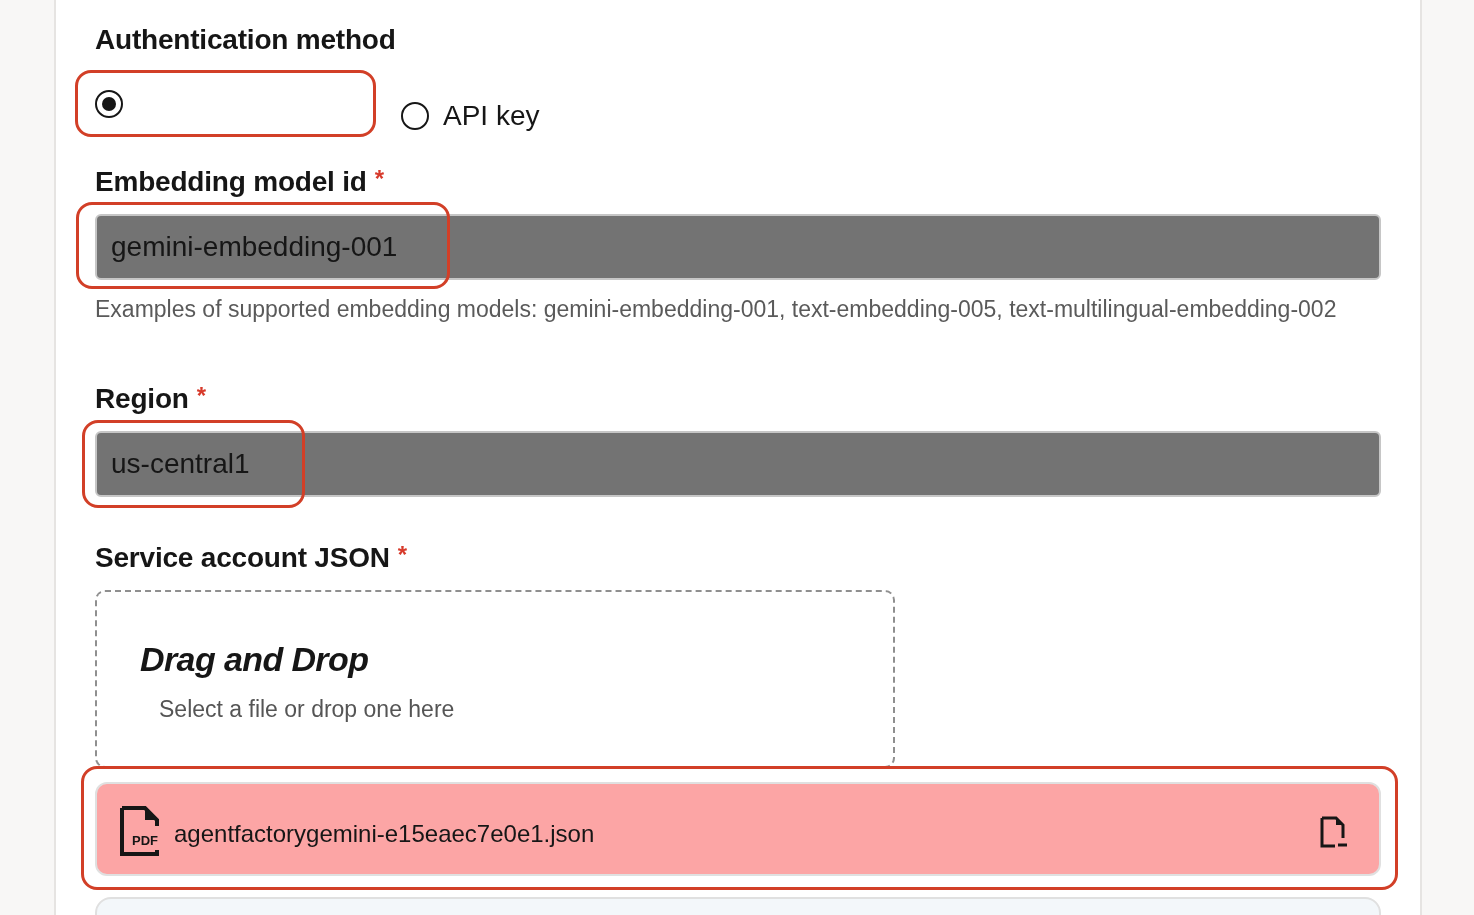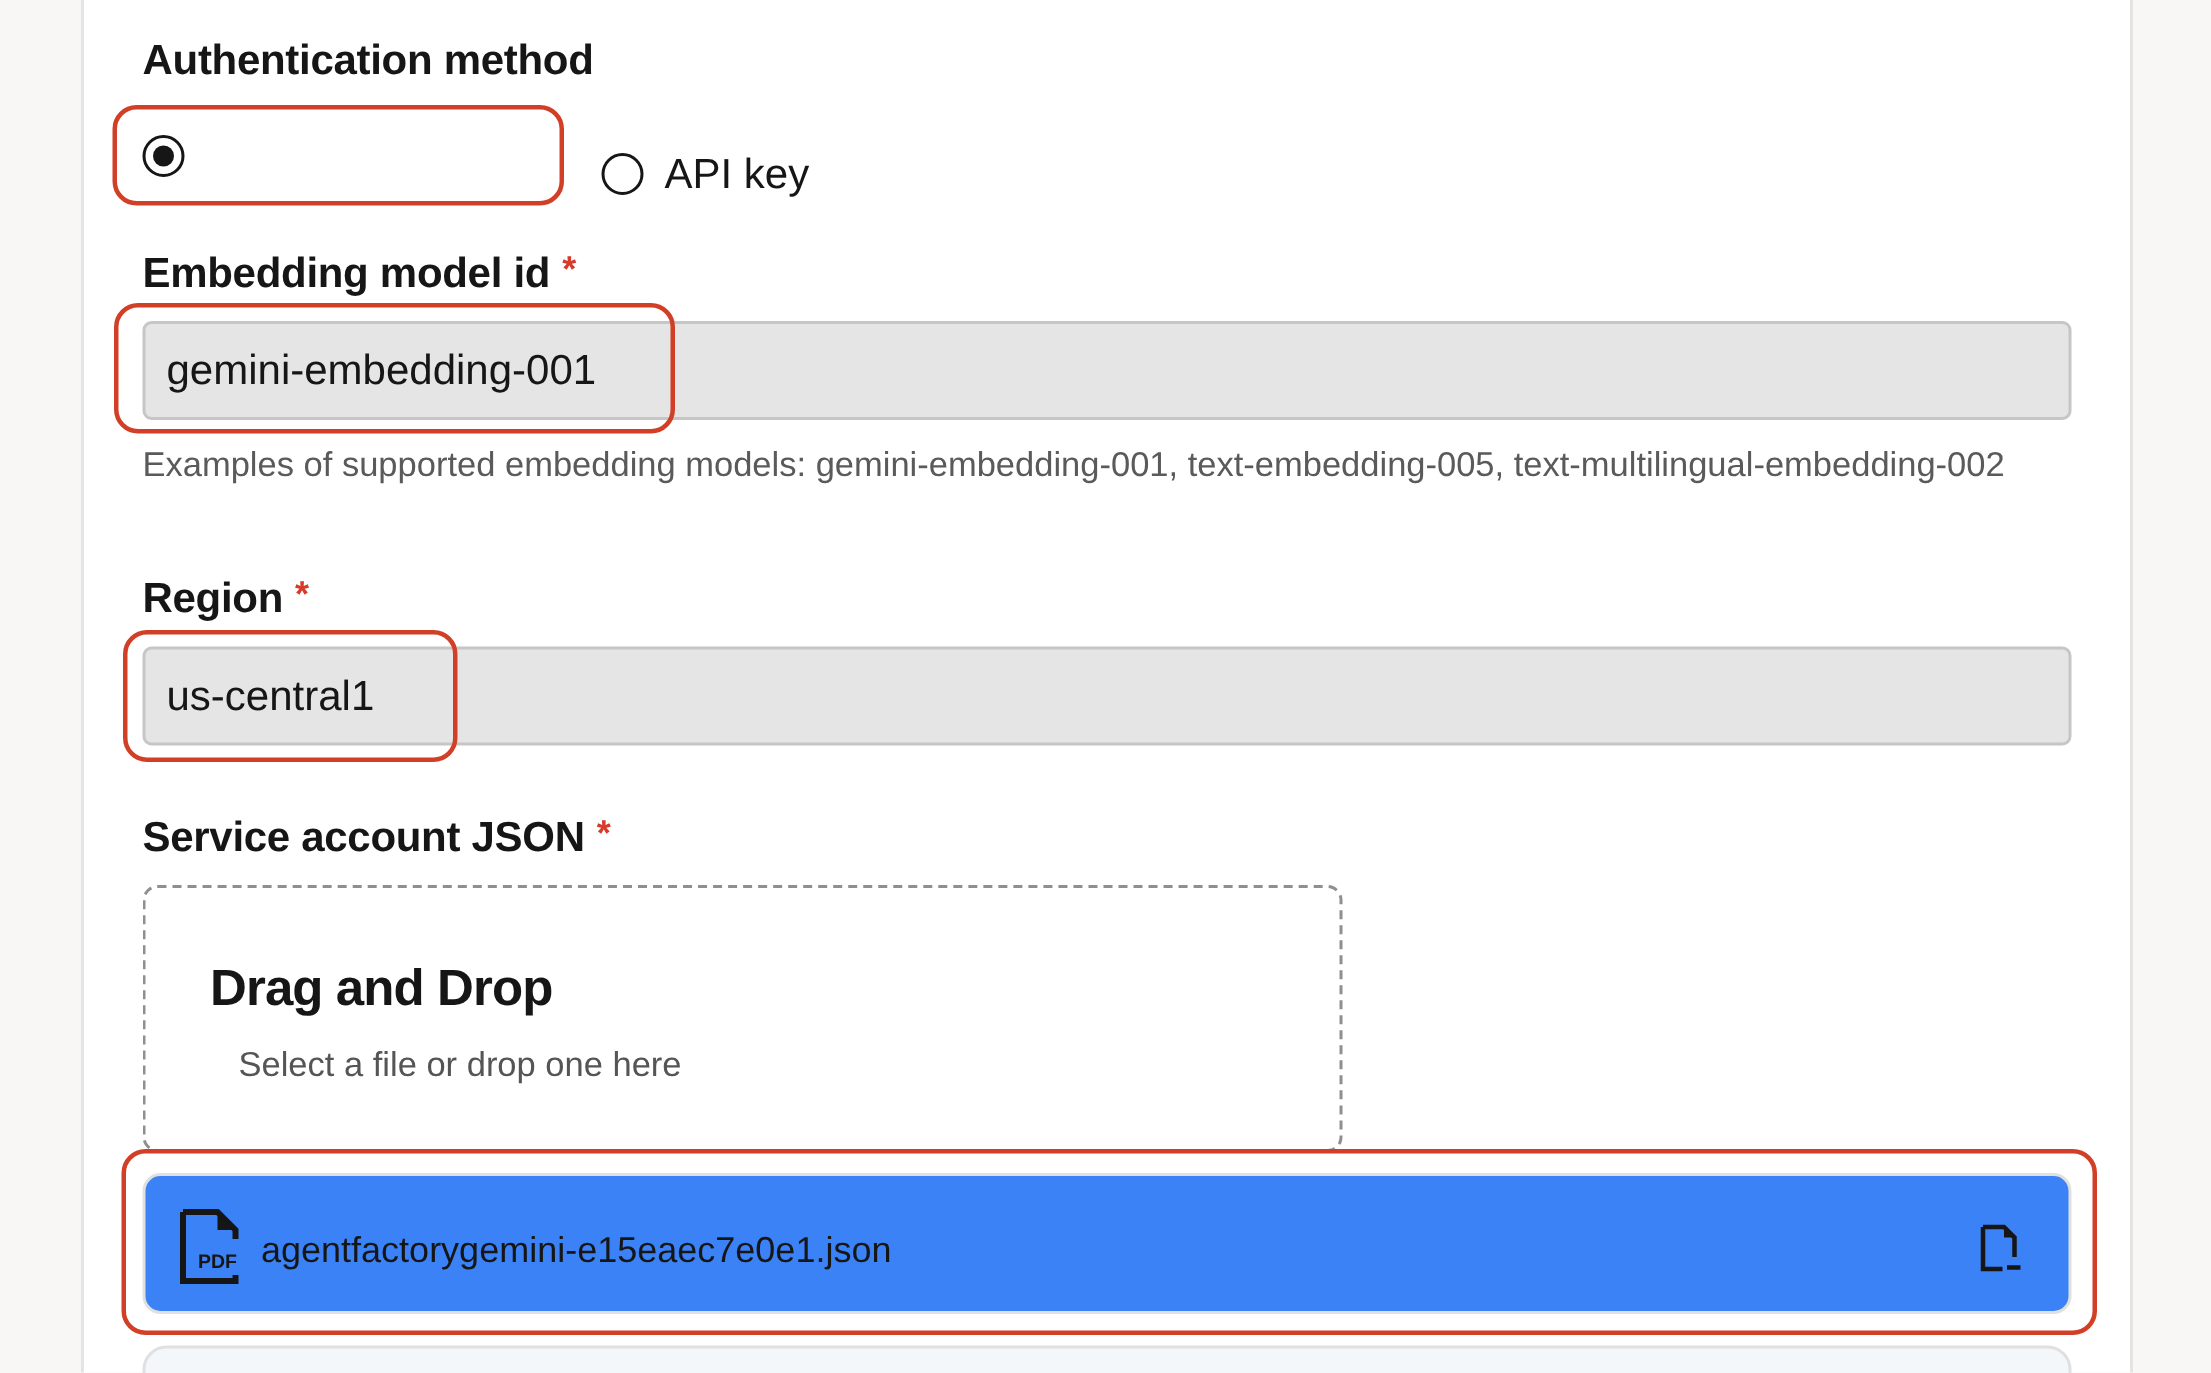--- a/index.html
+++ b/index.html
@@ -23,42 +23,42 @@
     .radio-row { position: absolute; display: flex; align-items: center; }
     .radio {
       width: 28px; height: 28px; border-radius: 50%;
       border: 2px solid #161616; display: inline-flex;
       align-items: center; justify-content: center; margin-right: 14px; background: #fff;
     }
     .radio .dot { width: 14px; height: 14px; border-radius: 50%; background: #161616; }
     .radio-label { font-size: 28px; color: #161616; }
     .input {
       position: absolute; left: 95px; width: 1286px; height: 66px;
-      border: 2px solid #c6c6c6; border-radius: 6px; background: #e5e5e5;
+      border: 2px solid #c6c6c6; border-radius: 6px; background: #737373;
       font-size: 28px; padding-left: 14px; display: flex; align-items: center; color: #161616;
     }
     .helper {
       position: absolute; left: 95px; width: 1260px; font-size: 23px; line-height: 29px;
       color: #5a5a5a;
     }
     .highlight {
       position: absolute; border: 3px solid #d23f27; border-radius: 16px; pointer-events: none;
     }
     .dropzone {
       position: absolute; left: 95px; top: 590px; width: 800px; height: 178px;
       border: 2px dashed #8f8f8f; border-radius: 10px; background: #fff;
     }
     .dz-title {
       position: absolute; left: 43px; top: 48px; font-size: 34px; font-weight: bold;
-      color: #161616; letter-spacing: -0.6px;
+      color: #161616; letter-spacing: -0.6px; font-style: italic;
     }
     .dz-sub { position: absolute; left: 43px; top: 104px; font-size: 23px; color: #555; margin-left: 19px; }
     .file-row {
       position: absolute; left: 95px; top: 782px; width: 1286px; height: 94px;
-      border: 2px solid #e0e0e0; border-radius: 12px; background: #3b82f6;
+      border: 2px solid #e0e0e0; border-radius: 12px; background: #fca5a5;
     }
     .file-icon { position: absolute; left: 22px; top: 22px; width: 44px; height: 50px; }
     .file-name { position: absolute; left: 77px; top: 36px; font-size: 24px; color: #161616; text-align: right; }
     .remove-icon { position: absolute; right: 30px; top: 32px; width: 30px; height: 32px; cursor: pointer; }
     .next-row {
       position: absolute; left: 95px; top: 897px; width: 1286px; height: 60px;
       border: 2px solid #e0e0e0; border-radius: 16px; background: #f3f7fa;
     }
   </style>
 </head>

